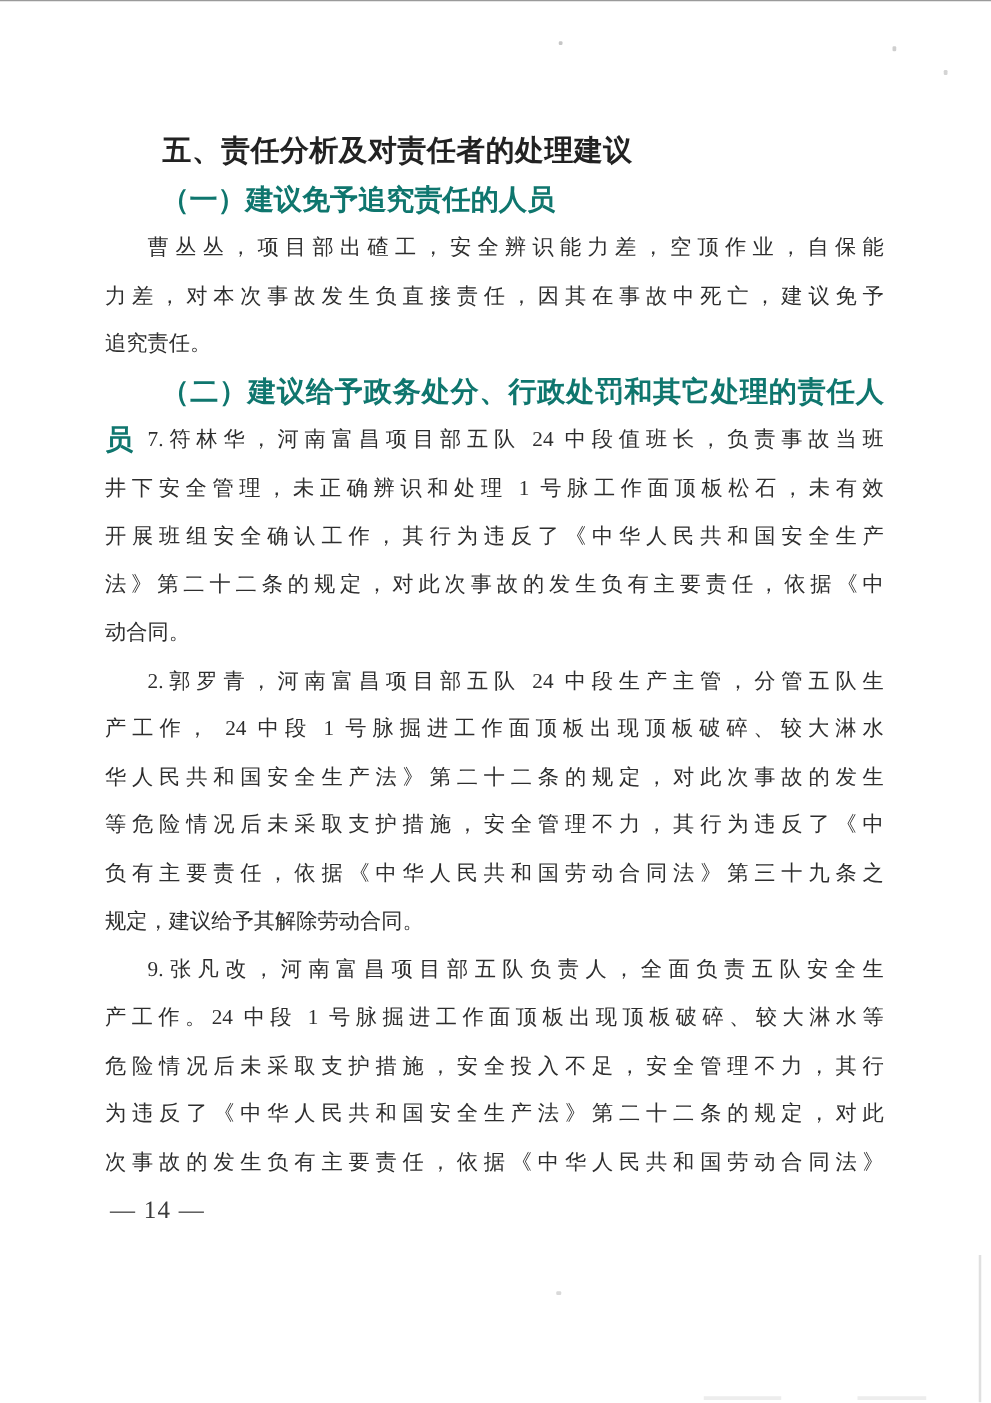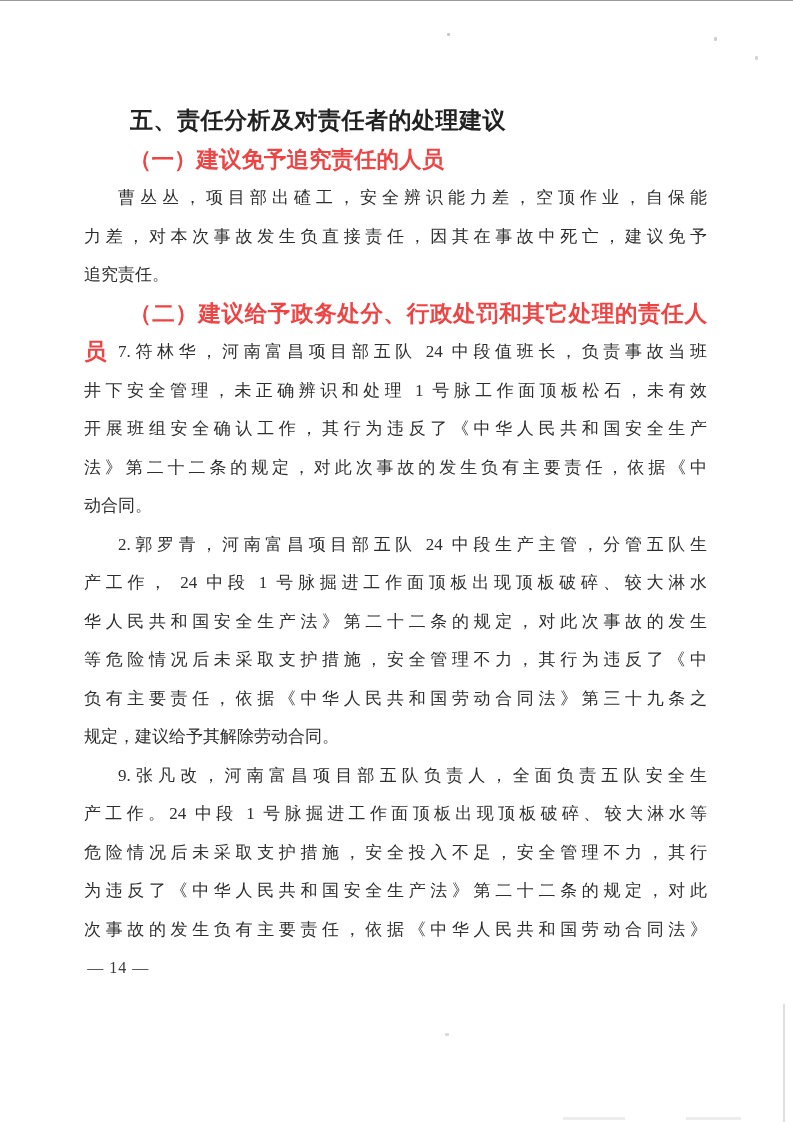--- a/index.html
+++ b/index.html
@@ -46,24 +46,24 @@
   }
   .ln.h1 {
     font-size: 23px;
     font-weight: 700;
     color: #222222;
     letter-spacing: 0.5px;
   }
   .ln.h2 {
     font-size: 22.5px;
     font-weight: 700;
-    color: #ef4444;
+    color: #0f766e;
   }
   .ln.pagenum {
-    font-size: 16px;
+    font-size: 20px;
     color: #3a3a3a;
     letter-spacing: 1px;
     text-indent: 0.2em;
   }
   
   .speck { position: absolute; border-radius: 1px; }
   .spk1 { left: 447px; top: 33px;  width: 3px; height: 3px; background: #c6c6c6; }
   .spk2 { left: 714px; top: 37px;  width: 3px; height: 4px; background: #cfcfcf; }
   .spk3 { left: 755px; top: 56px;  width: 3px; height: 4px; background: #d4d4d4; }
   .spk4 { left: 445px; top: 1033px; width: 4px; height: 3px; background: #d9d9d9; }

